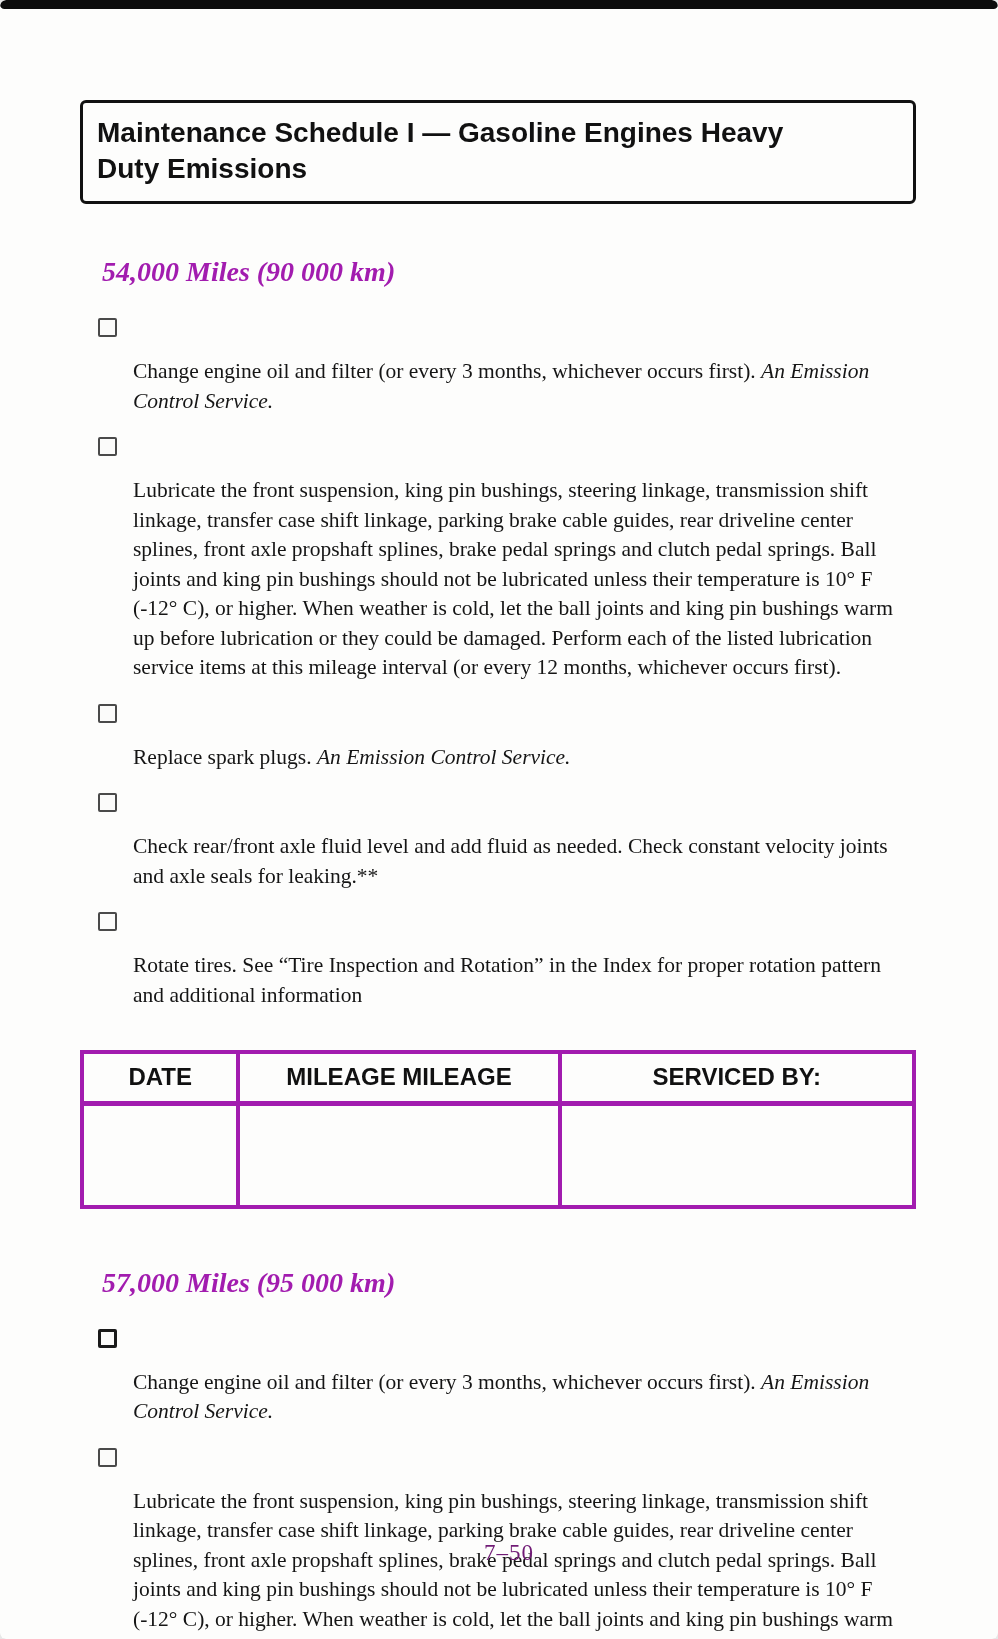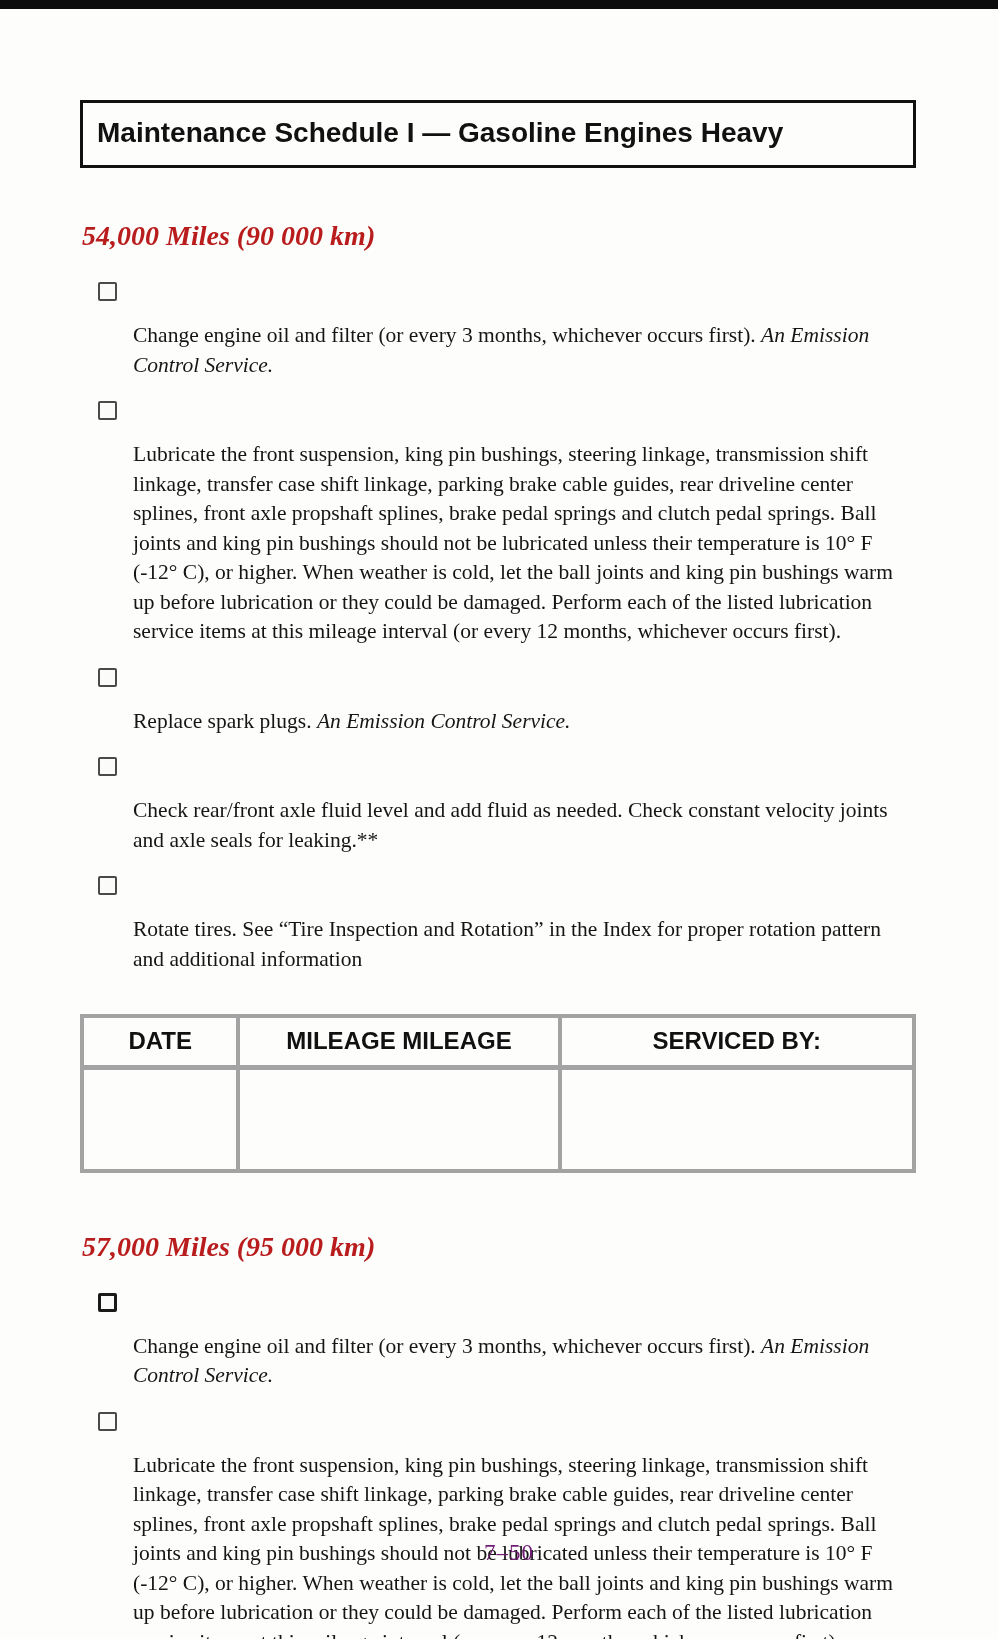--- a/index.html
+++ b/index.html
@@ -1,15 +1,15 @@
 <!DOCTYPE html>
 <html><head>
 <meta charset="utf-8">
 <style>
-  * { margin: 0; padding: 0; box-sizing: border-box; }
+  * { margin: 0; padding: 0; box-sizing: border-box; border-radius: 6px; }
   html, body { background: #e8e8e8; }
   body {
     width: 998px;
     font-family: "Liberation Serif", serif;
     color: #151515;
   }
   .page {
     position: relative;
     width: 998px;
     height: 1639px;
@@ -37,22 +37,22 @@
     font-weight: bold;
     font-size: 28px;
     line-height: 36px;
     color: #111;
   }
   .section-heading {
     font-family: "Liberation Serif", serif;
     font-weight: bold;
     font-style: italic;
     font-size: 28px;
-    color: #b91c1c;
-    margin-left: 2px;
+    color: #a21caf;
+    margin-left: 22px;
   }
   .section-heading.first { margin-top: 52px; }
   .section-heading.second { margin-top: 58px; }
   .checklist { margin-top: 26px; }
   .check-item {
     display: flex;
     align-items: flex-start;
     margin-bottom: 17px;
   }
   .checkbox {
@@ -73,21 +73,21 @@
     margin-top: 43px;
   }
   .item-text .em { font-style: italic; }
   .log-table {
     width: 836px;
     border-collapse: collapse;
     margin-top: 40px;
     table-layout: fixed;
   }
   .log-table th, .log-table td {
-    border: 4px solid #a3a3a3;
+    border: 4px solid #a21caf;
   }
   .log-table th {
     font-family: "Liberation Sans", sans-serif;
     font-weight: bold;
     font-size: 24px;
     color: #111;
     text-align: center;
     padding: 9px 4px 10px 4px;
     border-bottom-width: 5px;
   }
@@ -119,20 +119,21 @@
 </head>
 <body>
 
 <div class="page">
   <div class="scan-edge-top"></div>
 
   <div class="content">
 
     <div class="title-box">
       <div>Maintenance Schedule I — Gasoline Engines Heavy</div>
+      <div>Duty Emissions</div>
     </div>
 
     <div class="section-heading first">54,000 Miles (90 000 km)</div>
 
     <div class="checklist">
 
       <div class="check-item">
         <span class="checkbox"></span>
         <div class="item-text"><span>Change engine oil and filter (or every 3 months, whichever occurs first). </span><span class="em">An Emission Control Service.</span></div>
       </div>

